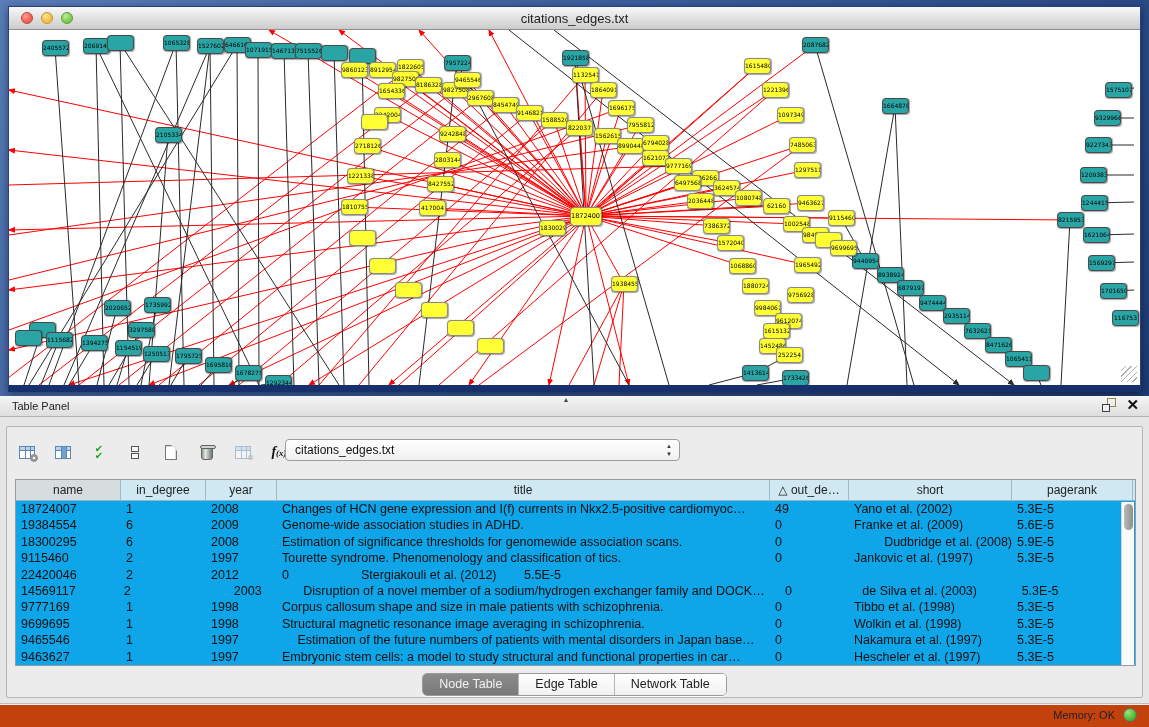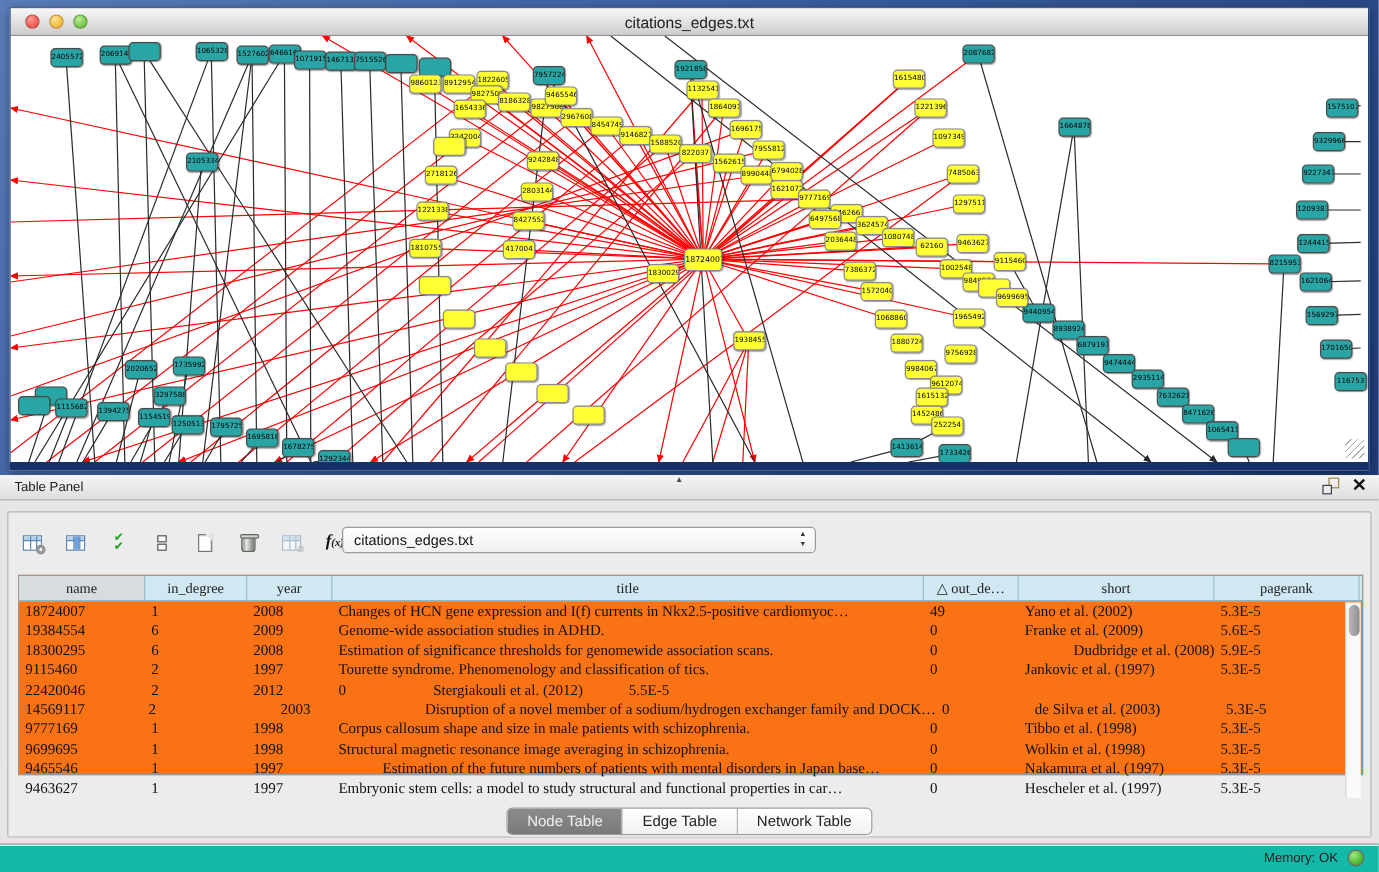--- a/index.html
+++ b/index.html
@@ -67,39 +67,39 @@
   .trash-ic:before { content:""; position:absolute; left:-2px; top:-3px; width:14px; height:2px;
     background:#cfd3cf; border:1px solid #5f655f; border-radius:2px; }
   .dis-ic { opacity:.45; position:relative; }
   .dis-ic .x { position:absolute; right:-4px; bottom:-4px; font-size:8px; color:#777; }
   .fx { font-family:"Liberation Serif",serif; font-style:italic; font-weight:bold; font-size:14px; color:#111; }
   .fx small { font-size:9px; }
   .combo { position:absolute; left:278px; top:12px; width:395px; height:22px; background:linear-gradient(#ffffff,#f0f0f0);
     border:1px solid #9c9c9c; border-radius:4px; font-size:12px; color:#111; line-height:20px; padding-left:9px; }
   .combo .arrows { position:absolute; right:7px; top:2px; font-size:6px; color:#333; line-height:8px; text-align:center; }
 
-  .dtable { position:absolute; left:8px; top:52px; width:1121px; height:167px; background:#f97316; border:1px solid #9a9a9a;font-family:Liberation Serif, serif; }
+  .dtable { position:absolute; left:8px; top:52px; width:1121px; height:187px; background:#0ea5e9; border:1px solid #9a9a9a; }
   .thead { display:flex; height:21px; border-bottom:1px solid #8fb6c6; background:#cfe8f2; }
   .th { font-size:12px; color:#222; text-align:center; line-height:20px; border-right:1px solid #9bbccb;
     overflow:hidden; white-space:nowrap; }
   .th.gray { background:#d7dcde; }
   .trow { display:flex; height:16.4px; }
   .td { font-size:12.5px; color:#111; line-height:16px; padding-left:5px; overflow:hidden; white-space:nowrap; }
   .vsb { position:absolute; right:1px; top:22px; width:13px; height:163px; background:#fafafa; border-left:1px solid #d5d5d5; }
   .vsb .thumb { position:absolute; left:1.5px; top:2px; width:9px; height:26px; border-radius:5px;
     background:linear-gradient(90deg,#b9b9b9,#8f8f8f); }
 
   .tabsrow { position:absolute; left:0; right:0; top:246px; display:flex; justify-content:center; }
   .seg { display:flex; border:1px solid #9a9a9a; border-radius:5px; overflow:hidden; background:#fdfdfd;
     box-shadow:0 1px 0 rgba(255,255,255,.8); }
   .segbtn { font-size:12.5px; color:#222; padding:3px 16px 4px; border-right:1px solid #b5b5b5; background:linear-gradient(#ffffff,#f1f1f1); }
   .segbtn:last-child { border-right:none; }
   .segbtn.active { background:linear-gradient(#8b8b8b,#7a7a7a); color:#f2f2f2; }
 
-  .statusbar { position:absolute; left:0; bottom:0; width:1149px; height:24px; background:#14b8a6;
+  .statusbar { position:absolute; left:0; bottom:0; width:1149px; height:24px; background:#c2410c;
     border-top:1px solid #bdbdbd; box-shadow:inset 0 1px 0 #f2f2f2; }
   .mem { position:absolute; right:34px; top:5px; font-size:11px; color:#222; }
   .memdot { position:absolute; right:12px; top:4px; width:14px; height:14px; border-radius:50%;
     background:radial-gradient(circle at 35% 30%,#9fe57d,#43b32e 70%); border:1px solid #6a6a6a; }
 </style>
 </head>
 <body>
 
 <div id="stage">
 
@@ -506,21 +506,21 @@
               <div class="td" style="width: 85px;">2</div>
               <div class="td" style="width: 71px;">2012</div>
               <div class="td" style="width: 79px;">0</div>
               <div class="td" style="width: 163px;">Stergiakouli et al. (2012)</div>
               <div class="td" style="width: 121px;">5.5E-5</div>
             </div>
             <div class="trow">
               <div class="td" style="width: 105px;">14569117</div>
               <div class="td" style="width: 85px;">2</div>
               <div class="td" style="width: 71px; margin-left: 27px;">2003</div>
-              <div class="td" style="width: 493px; text-align: right;">Disruption of a novel member of a sodium/hydrogen exchanger family and DOCK…</div>
+              <div class="td" style="width: 493px;">Disruption of a novel member of a sodium/hydrogen exchanger family and DOCK…</div>
               <div class="td" style="width: 79px;">0</div>
               <div class="td" style="width: 163px;">de Silva et al. (2003)</div>
               <div class="td" style="width: 121px;">5.3E-5</div>
             </div>
             <div class="trow">
               <div class="td" style="width: 105px;">9777169</div>
               <div class="td" style="width: 85px;">1</div>
               <div class="td" style="width: 71px;">1998</div>
               <div class="td" style="width: 493px;">Corpus callosum shape and size in male patients with schizophrenia.</div>
               <div class="td" style="width: 79px;">0</div>

